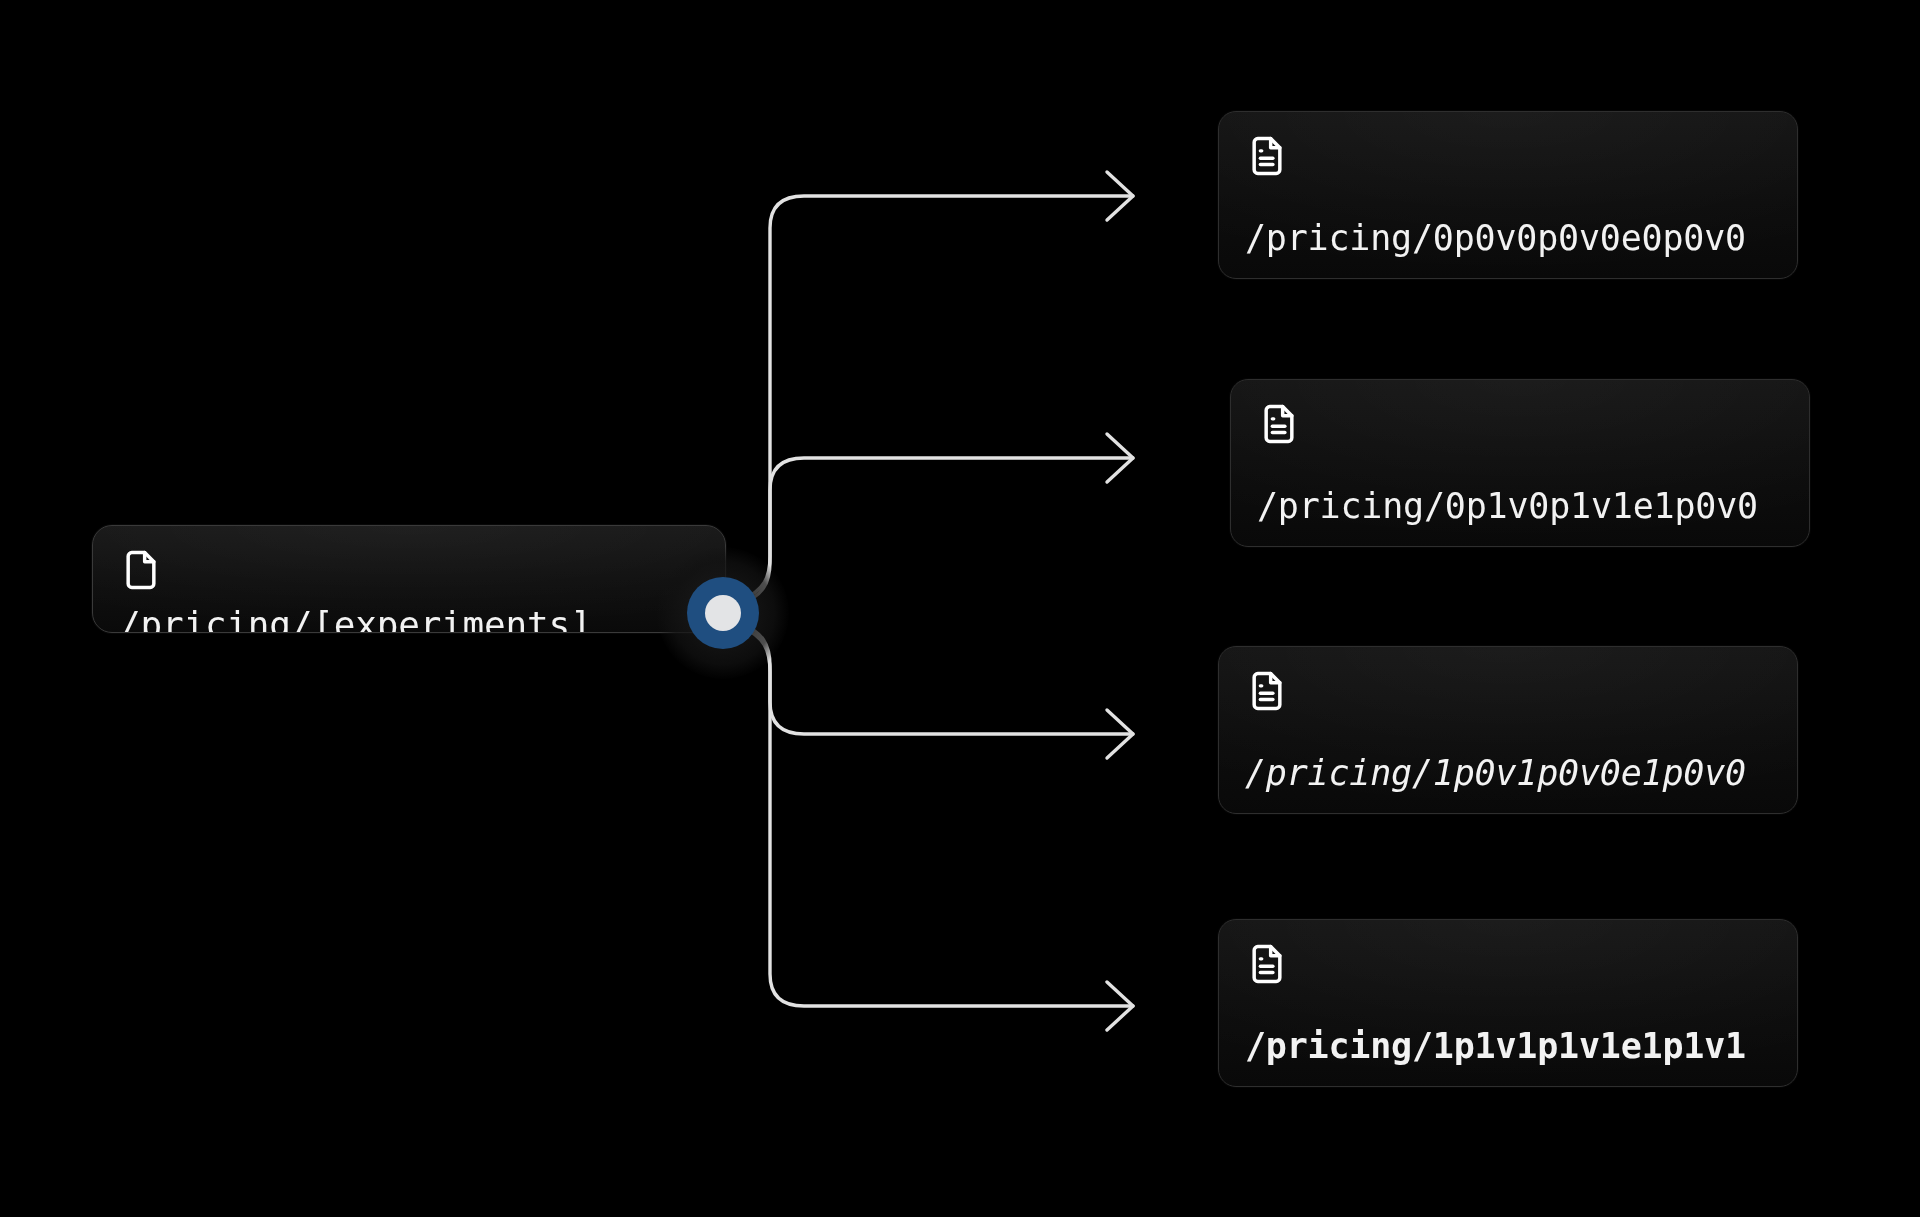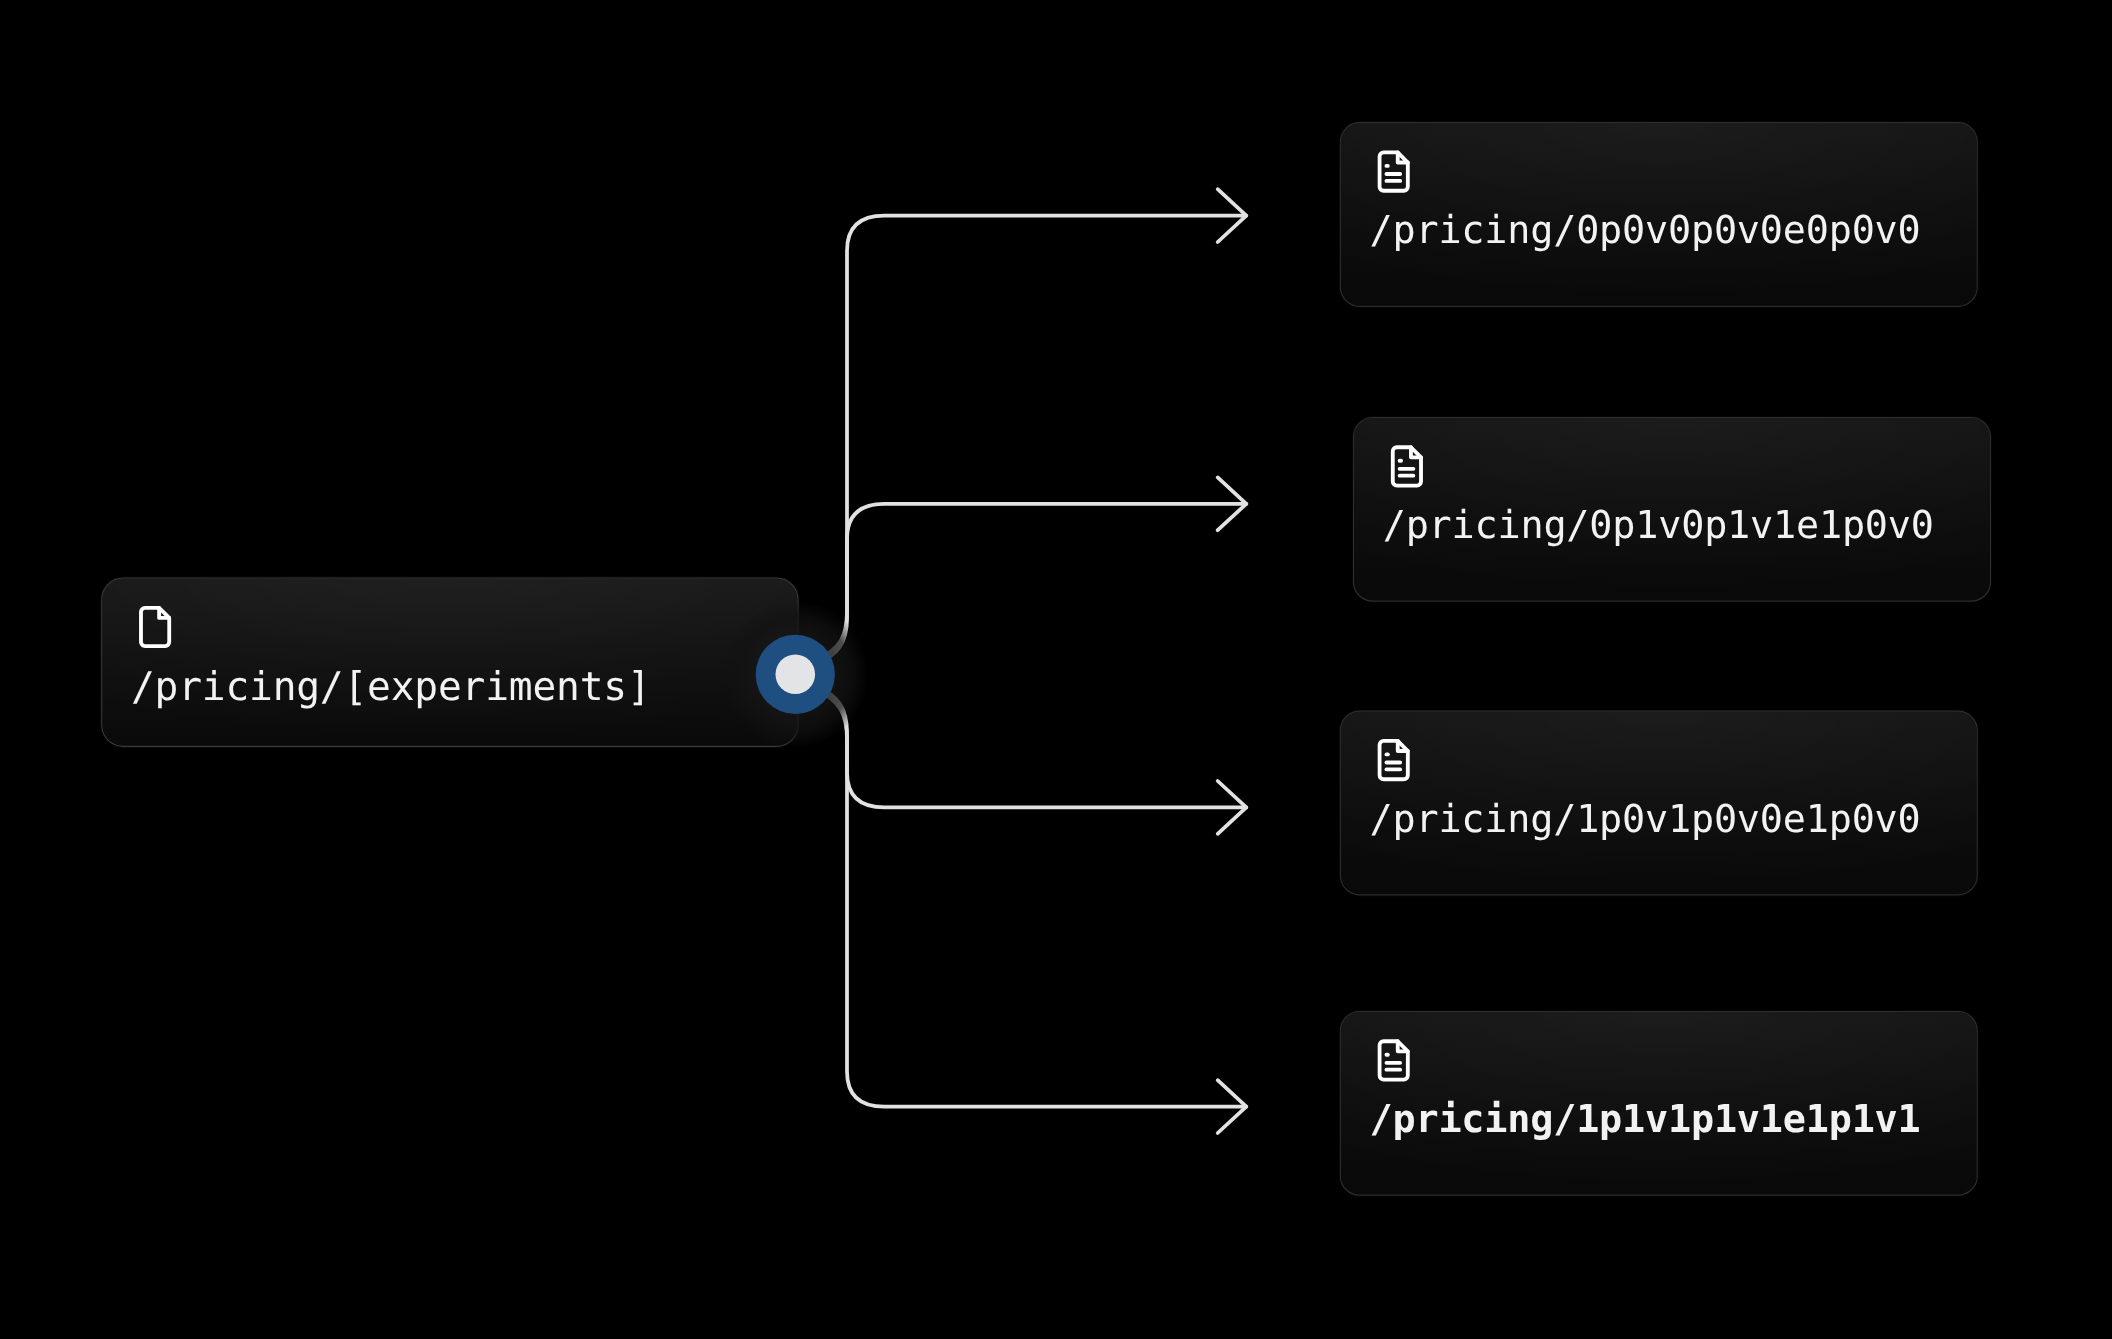--- a/index.html
+++ b/index.html
@@ -38,21 +38,21 @@
     border-radius: 18px;
     border: 1px solid #2e2e2e;
     background:
       linear-gradient(180deg, #141414 0%, #0d0d0d 55%, #090909 100%);
     box-shadow:
       0 0 0 1px rgba(255,255,255,0.018),
       0 10px 30px rgba(0,0,0,0.85);
     padding: 22px 26px 20px 26px;
     display: flex;
     flex-direction: column;
-    justify-content: flex-start;
+    justify-content: space-between;
     gap: 14px;
     overflow: hidden;
   }
   .node::after {
     content: "";
     position: absolute;
     inset: 0;
     border-radius: 18px;
     background: radial-gradient(120% 140% at 50% 0%, rgba(255,255,255,0.035) 0%, rgba(255,255,255,0) 70%);
     pointer-events: none;
@@ -77,40 +77,40 @@
     white-space: nowrap;
     position: relative;
     z-index: 1;
   }
 
   
   #node-source {
     left: 92px;
     top: 525px;
     width: 634px;
-    height: 154px;
+    height: 108px;
     border-radius: 20px;
     border-color: #3a3a3a;
     background:
       linear-gradient(180deg, #181818 0%, #101010 50%, #0a0a0a 100%);
     box-shadow:
       0 0 0 1px rgba(255,255,255,0.03),
       0 14px 44px rgba(0,0,0,0.9);
   }
   #node-source .node-label { font-size: 36px; }
 
   
   .node-target {
     left: 1218px;
     width: 580px;
     height: 168px;
   }
   #node-t0 { top: 111px; }
   #node-t1 { top: 379px; margin-left: 12px; }
-  #node-t2 { top: 646px; }
+  #node-t2 { top: 646px; font-style: italic; }
   #node-t3 { top: 919px; font-weight: bold; }
 
   
   #connector {
     position: absolute;
     left: 687px;
     top: 577px;
     width: 72px;
     height: 72px;
   }

